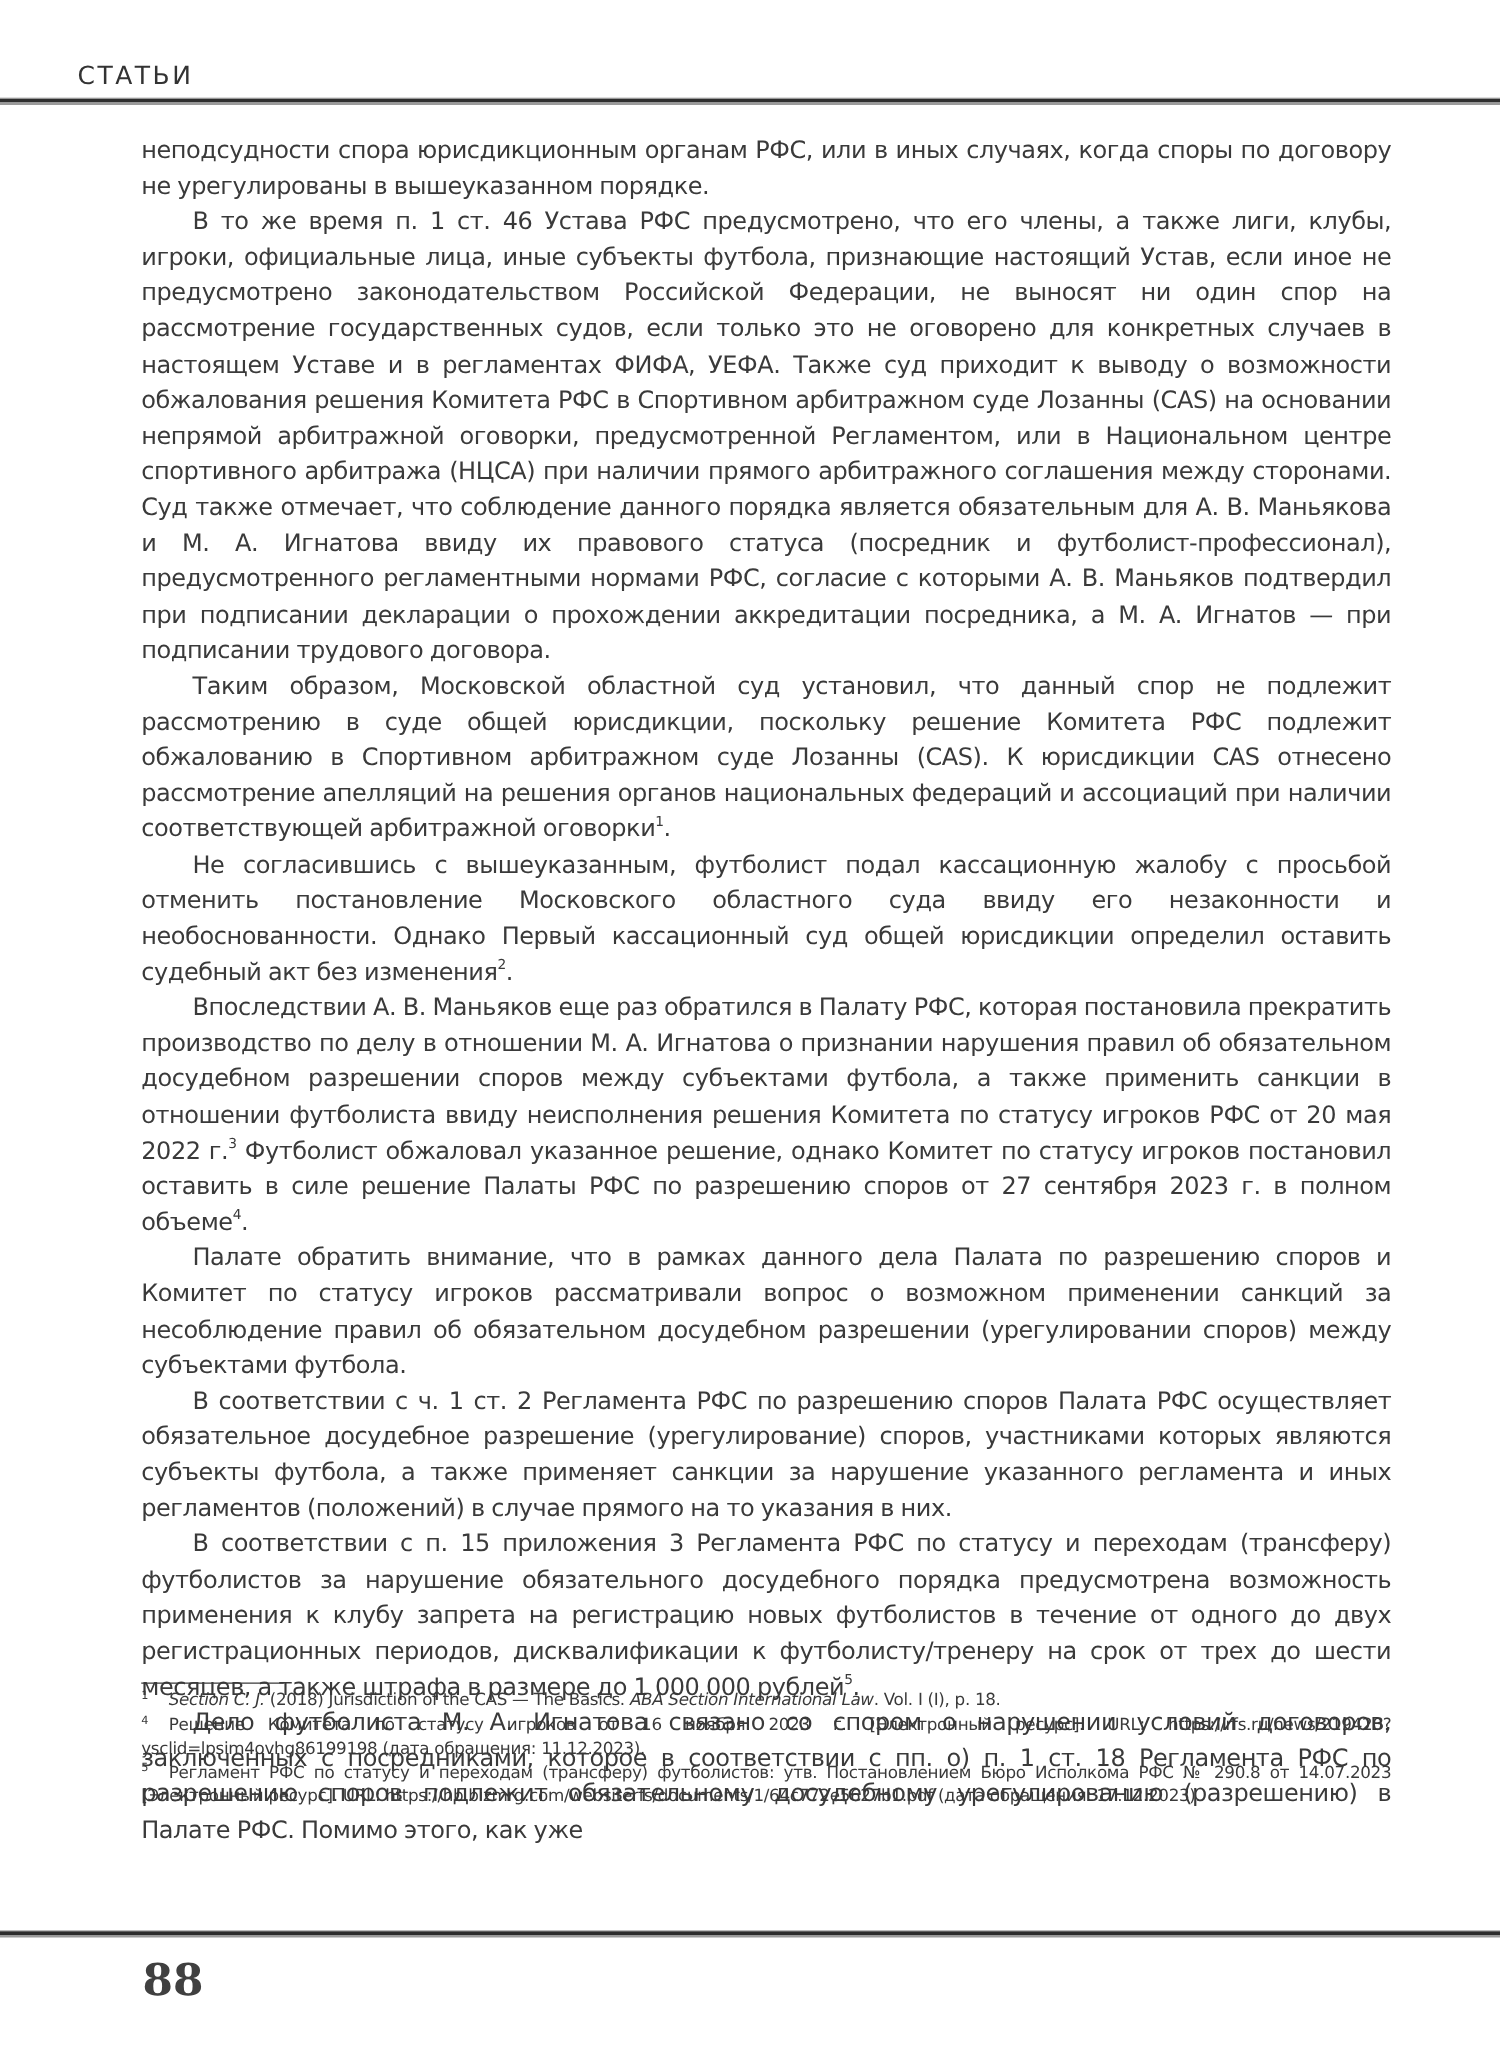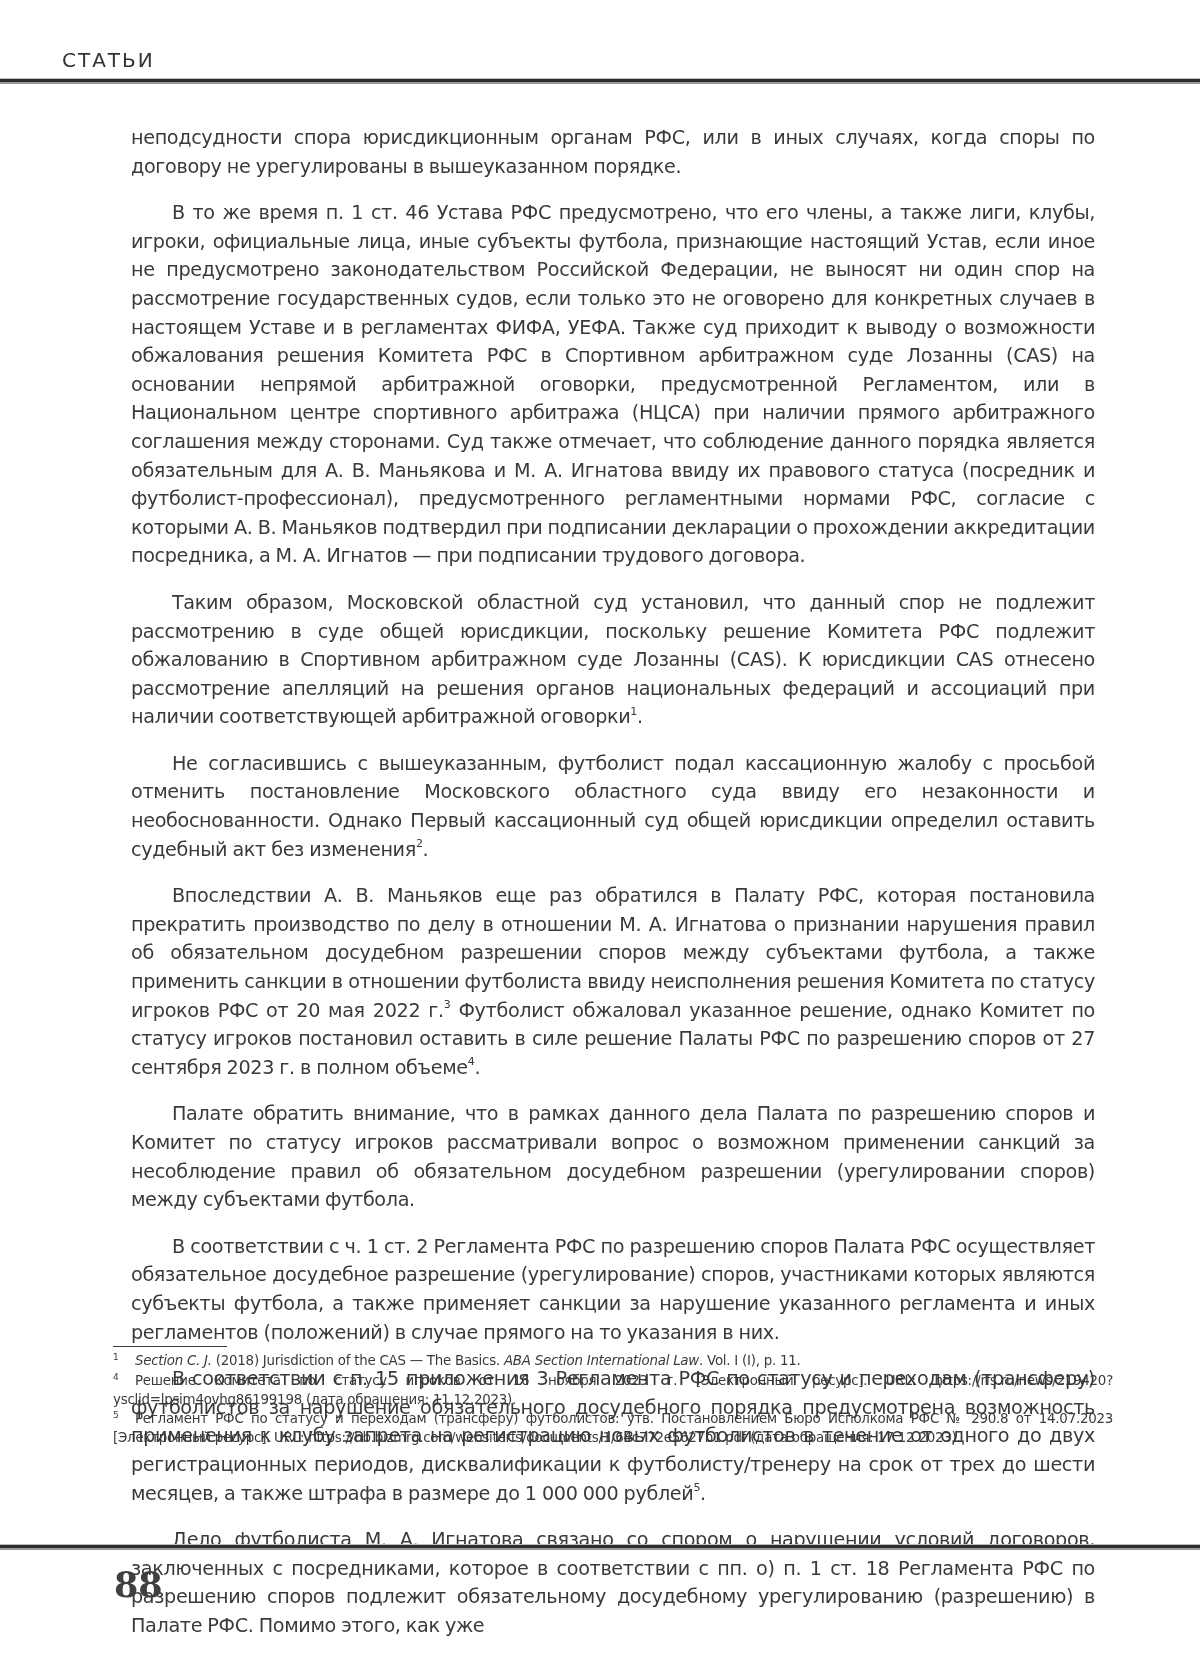--- a/index.html
+++ b/index.html
@@ -43,21 +43,21 @@
       width: 1000px;
       font-size: 19.2px;
       line-height: 28.6px;
       text-align: justify;
       color: #3a3a3a;
       font-family: "DejaVu Sans", sans-serif;
       letter-spacing: -0.35px;
       word-spacing: -0.5px;
     }
     .body-text p {
-      margin: 18px;
+      margin: 0;
       text-indent: 0;
     }
     .body-text p.indent {
       text-indent: 41px;
     }
     sup {
       font-size: 11px;
       line-height: 0;
       position: relative;
       top: -1px;
@@ -128,19 +128,19 @@
   <p class="indent"><span>В соответствии с ч. 1 ст. 2 Регламента РФС по разрешению споров Палата РФС осуществляет обязательное досудебное разрешение (урегулирование) споров, участниками которых являются субъекты футбола, а также применяет санкции за нарушение указанного регламента и иных регламентов (положений) в случае прямого на то указания в них.</span></p>
 
   <p class="indent"><span>В соответствии с п. 15 приложения 3 Регламента РФС по статусу и переходам (трансферу) футболистов за нарушение обязательного досудебного порядка предусмотрена возможность применения к клубу запрета на регистрацию новых футболистов в течение от одного до двух регистрационных периодов, дисквалификации к футболисту/тренеру на срок от трех до шести месяцев, а также штрафа в размере до 1 000 000 рублей</span><sup>5</sup><span>.</span></p>
 
   <p class="indent"><span>Дело футболиста М. А. Игнатова связано со спором о нарушении условий договоров, заключенных с посредниками, которое в соответствии с пп. о) п. 1 ст. 18 Регламента РФС по разрешению споров подлежит обязательному досудебному урегулированию (разрешению) в Палате РФС. Помимо этого, как уже</span></p>
 </div>
 
 <div class="fn-separator"></div>
 
 <div class="footnotes">
-  <p class="footnote"><span class="fn-num">1</span><span class="fn-italic">Section C. J.</span><span> (2018) Jurisdiction of the CAS — The Basics. </span><span class="fn-italic">ABA Section International Law</span><span>. Vol. I (I), p. 11.</span></p>
+  <p class="footnote"><span class="fn-num">1</span><span class="fn-italic">Section C. J.</span><span> (2018) Jurisdiction of the CAS — The Basics. </span><span class="fn-italic">ABA Section International Law</span><span>. Vol. I (I), p. 18.</span></p>
   <p class="footnote"><span class="fn-num">4</span><span>Решение Комитета по статусу игроков от 16 ноября 2023 г. [Электронный ресурс]. URL: https://rfs.ru/news/219420?ysclid=lpsim4ovhg86199198 (дата обращения: 11.12.2023).</span></p>
   <p class="footnote"><span class="fn-num">5</span><span>Регламент РФС по статусу и переходам (трансферу) футболистов: утв. Постановлением Бюро Исполкома РФС № 290.8 от 14.07.2023 [Электронный ресурс]. URL: https://hb.bizmrg.com/websiterfs/documents/1/64c772e5627b1.pdf (дата обращения: 17.12.2023).</span></p>
 </div>
 
 <div class="rule bottom"></div>
 <div class="page-number">88</div>
 
 </body></html>

